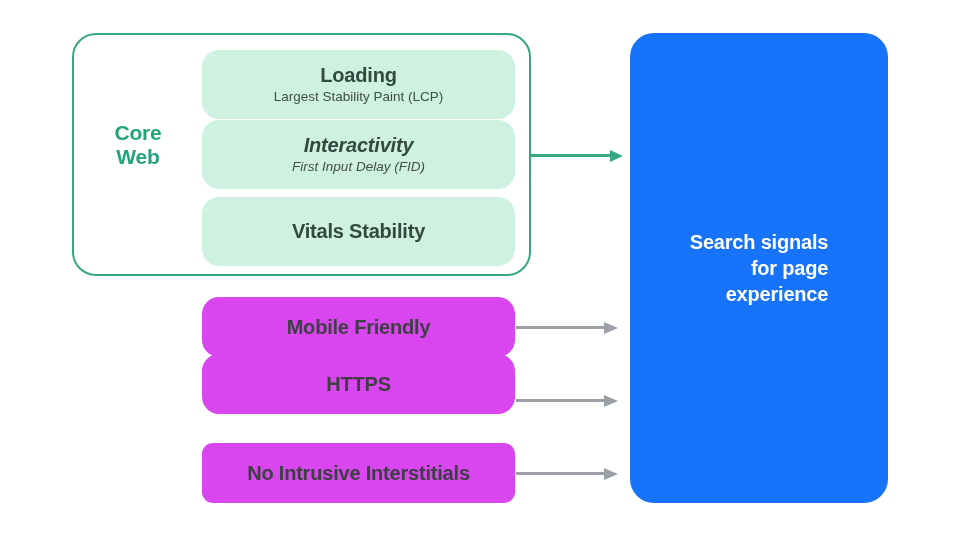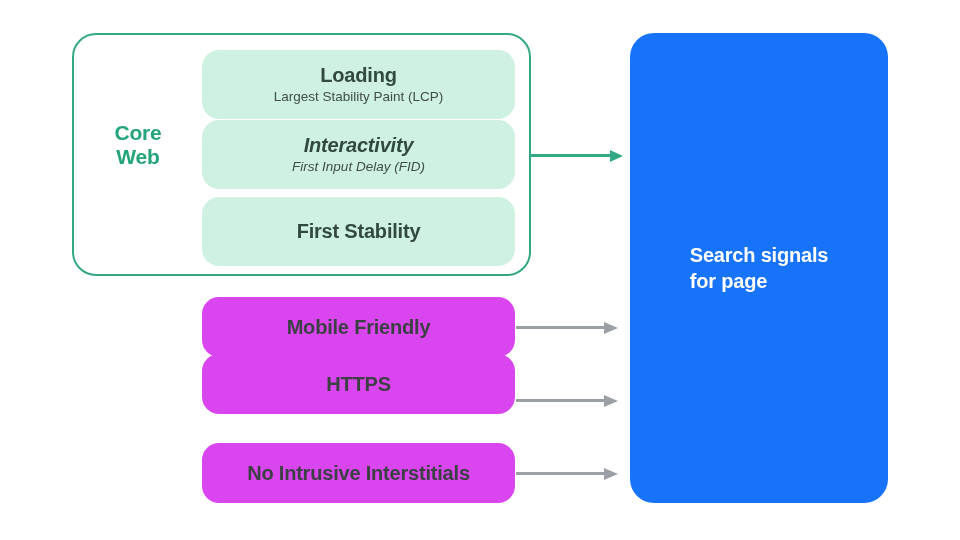--- a/index.html
+++ b/index.html
@@ -72,21 +72,21 @@
     height: 60px;
   }
   .pill.gray .pill-label {
     color: #3C4043;
     font-size: 20px;
     font-weight: 600;
     letter-spacing: -0.2px;
   }
   .pill-mobile  { top: 297px; }
   .pill-https   { top: 354px; text-align: right; }
-  .pill-interst { top: 443px; }
+  .pill-interst { top: 443px; border-radius: 11px; }
 
   
   .arrow { position: absolute; }
   .arrow .shaft { position: absolute; top: 0; left: 0; height: 2.5px; }
   .arrow .head {
     position: absolute;
     width: 0; height: 0;
     border-top: 6px solid transparent;
     border-bottom: 6px solid transparent;
     top: -4.5px;
@@ -110,21 +110,21 @@
     border-radius: 24px;
     display: flex;
     align-items: center;
     justify-content: center;
   }
   .search-box-text {
     color: #ffffff;
     font-size: 20px;
     font-weight: 700;
     line-height: 26px;
-    text-align: left;
+    text-align: right;
     letter-spacing: -0.2px;
   }
   .search-box-text span { display: block; }
 </style>
 </head>
 <body>
 
 <div class="canvas">
 
   <div class="cwv-group"></div>
@@ -138,21 +138,21 @@
     <div class="pill-title">Loading</div>
     <div class="pill-subtitle">Largest Stability Paint (LCP)</div>
   </div>
 
   <div class="pill green pill-interactivity">
     <div class="pill-title">Interactivity</div>
     <div class="pill-subtitle">First Input Delay (FID)</div>
   </div>
 
   <div class="pill green pill-stability">
-    <div class="pill-title">First Stability</div>
+    <div class="pill-title">Vitals Stability</div>
   </div>
 
   <div class="arrow green-arrow">
     <div class="shaft"></div>
     <div class="head"></div>
   </div>
 
   <div class="pill gray pill-mobile">
     <div class="pill-label">Mobile Friendly</div>
   </div>
@@ -173,16 +173,17 @@
   </div>
   <div class="arrow gray-arrow gray-3">
     <div class="shaft"></div>
     <div class="head"></div>
   </div>
 
   <div class="search-box">
     <div class="search-box-text">
       <span>Search signals</span>
       <span>for page</span>
+      <span>experience</span>
     </div>
   </div>
 
 </div>
 
 </body></html>

